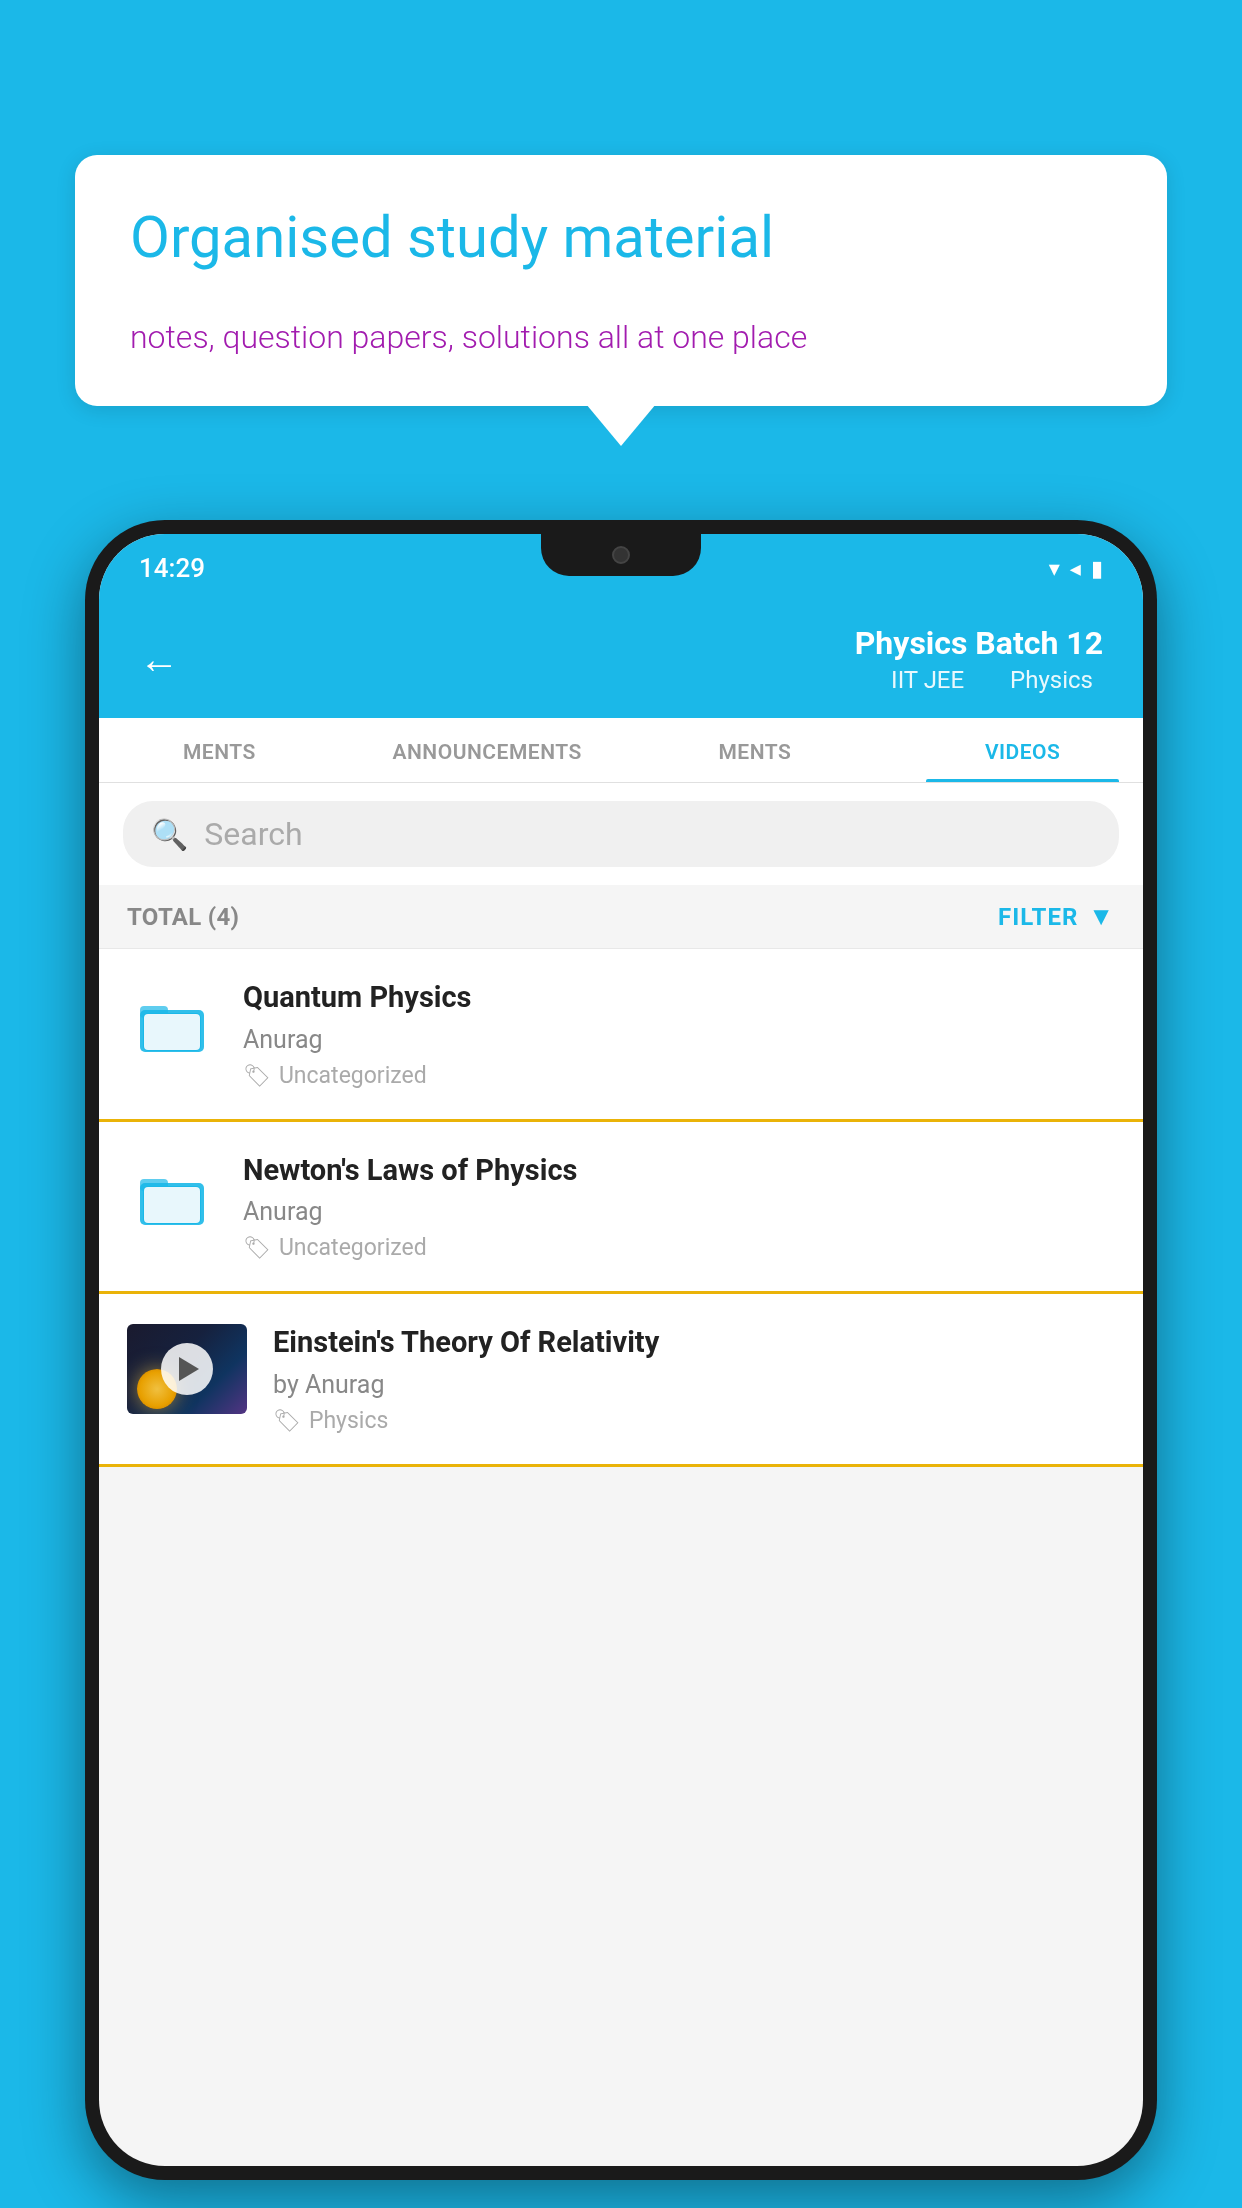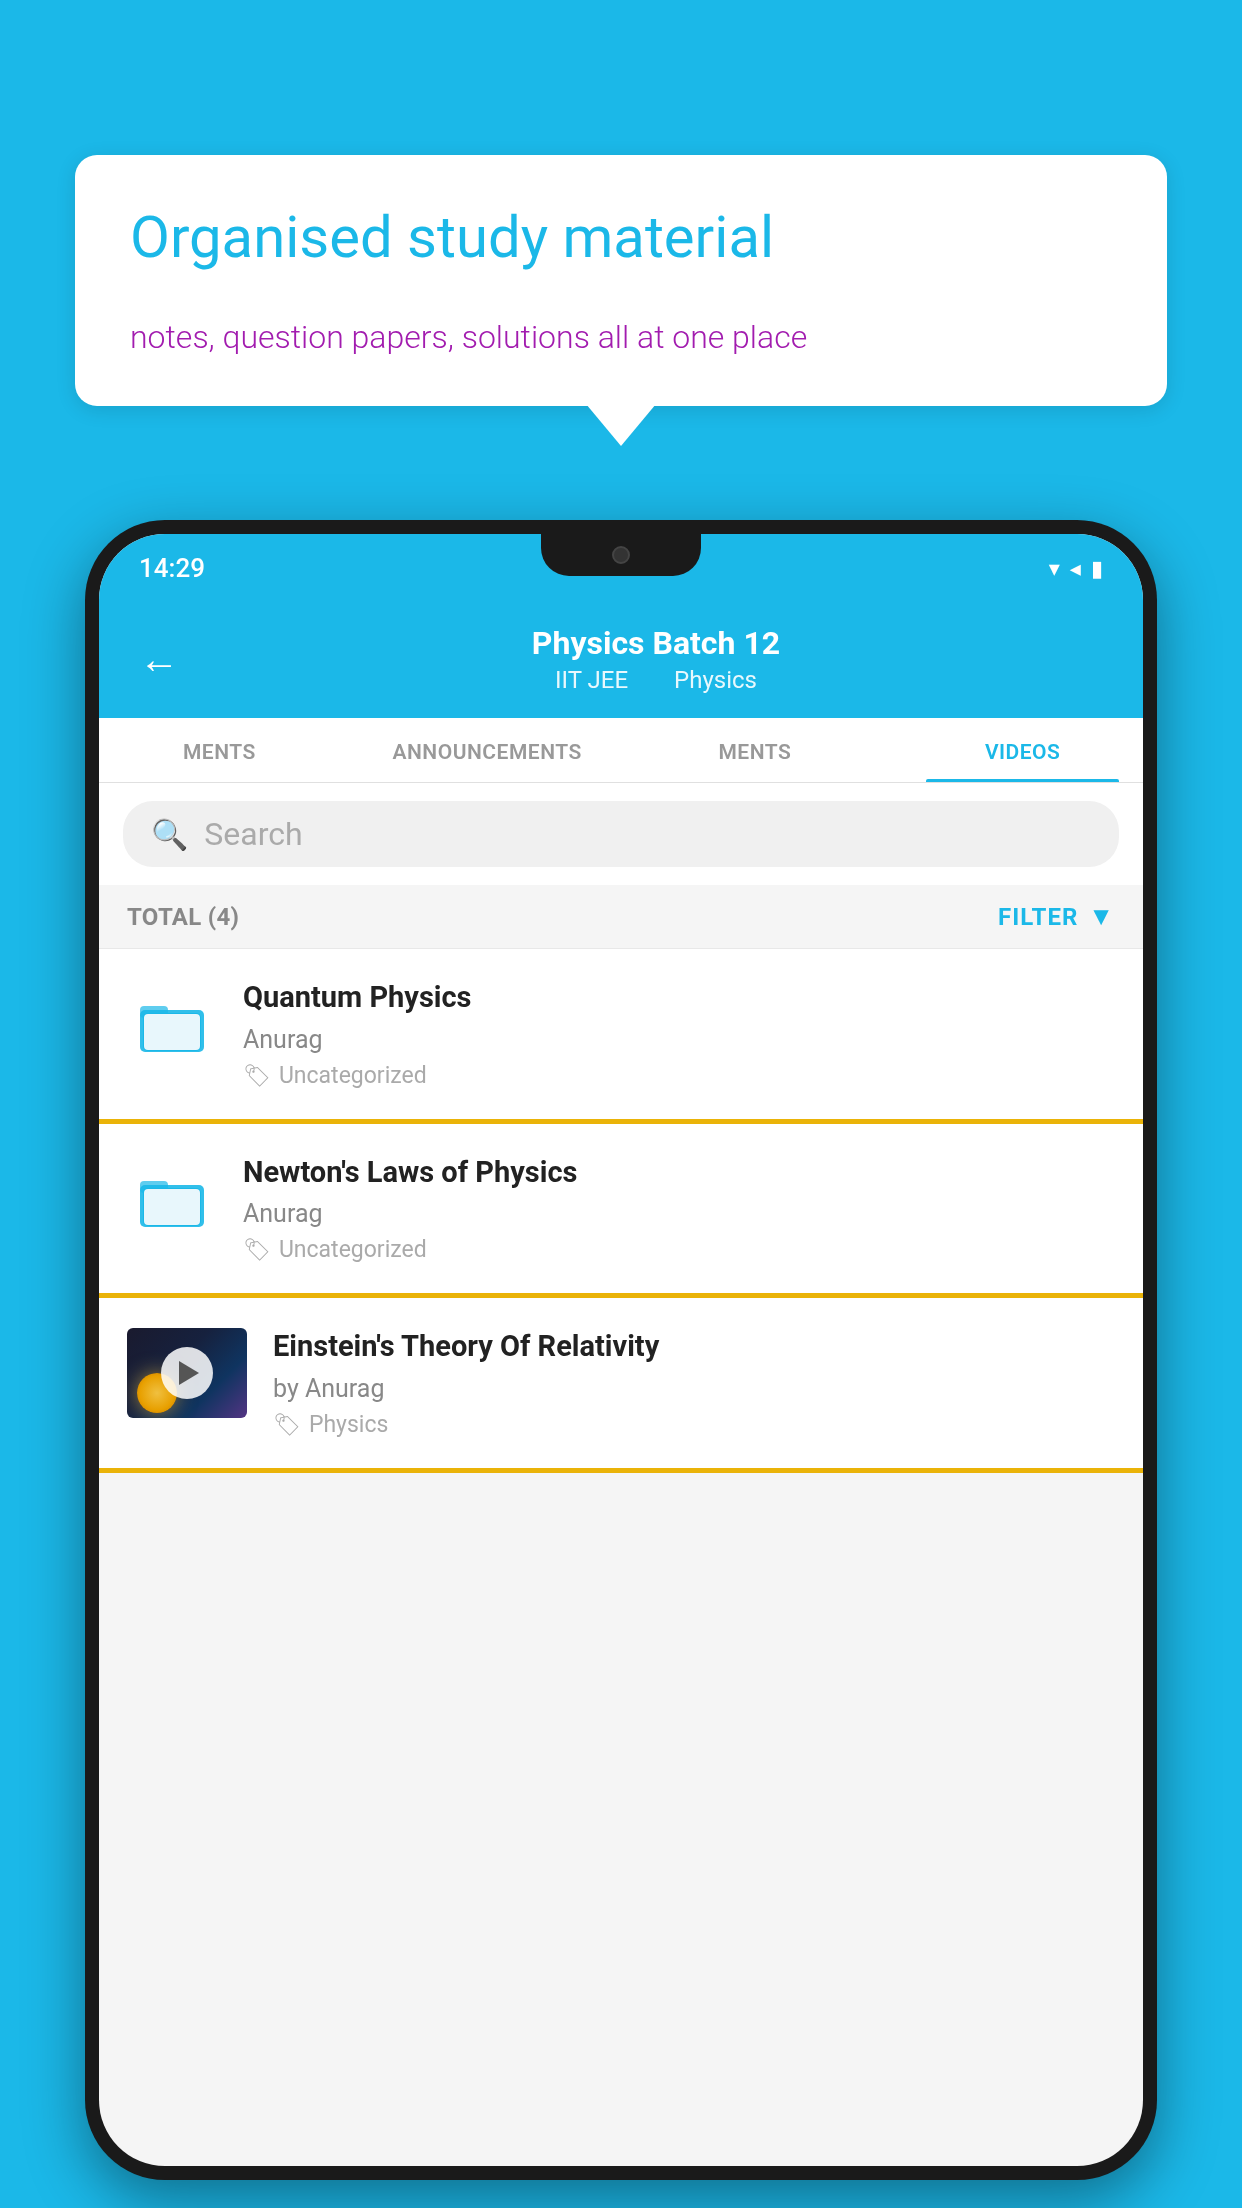--- a/index.html
+++ b/index.html
@@ -146,21 +146,21 @@
 
     .back-btn {
       color: white;
       font-size: 40px;
       cursor: pointer;
     }
 
     .header-title-block {
       display: flex;
       flex-direction: column;
-      align-items: center;
+      align-items: flex-end;
       flex: 1;
     }
 
     .header-title {
       color: white;
       font-size: 32px;
       font-weight: 700;
     }
 
     .header-subtitle {
@@ -268,21 +268,21 @@
 
     
     .video-list {
       background: white;
     }
 
     .video-item {
       display: flex;
       align-items: flex-start;
       padding: 30px 28px;
-      border-bottom: 5px solid #eab308;
+      border-bottom: 3px solid #eab308;
       gap: 26px;
     }
 
     .video-thumb {
       width: 120px;
       height: 90px;
       background: #e0e0e0;
       border-radius: 6px;
       flex-shrink: 0;
       display: flex;

